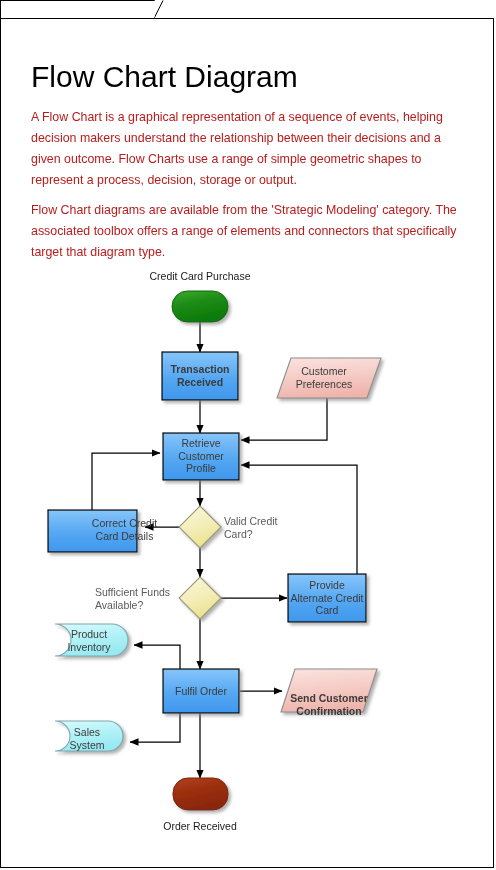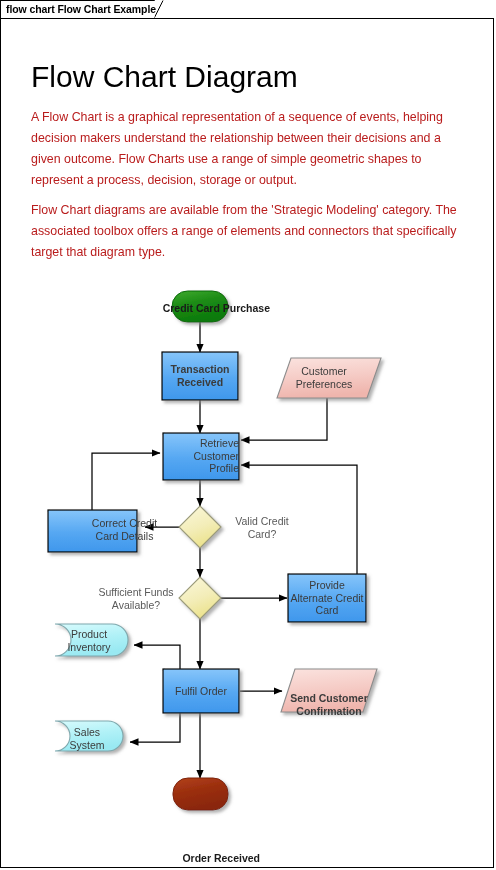--- a/index.html
+++ b/index.html
@@ -98,47 +98,45 @@
     position: absolute;
     text-align: center;
     font-size: 10.5px;
     line-height: 12.5px;
     color: #3b3b3b;
     pointer-events: none;
     white-space: pre-line;
   }
   .outer-label {
     position: absolute;
-    text-align: right;
+    text-align: center;
     font-size: 10.5px;
     line-height: 12.5px;
     color: #1a1a1a;
-    font-weight: bold;
+    font-weight: normal;
     white-space: pre-line;
-    margin-top: 32px;
   }
   .cond-label {
     position: absolute;
-    text-align: center;
+    text-align: left;
     font-size: 10.5px;
     line-height: 13px;
     color: #5a5a5a;
     white-space: pre-line;
   }
 </style>
 </head>
 <body>
 
 <div id="doc-tab">
   <div class="tab-shape"></div>
   <svg class="tab-slant" width="10" height="19" viewBox="0 0 10 19">
     <path d="M0,18.5 L9,0.5" stroke="#000" stroke-width="1" fill="none"></path>
     <path d="M0,0.5 L0,18.5" stroke="#ffffff" stroke-width="1" fill="none"></path>
   </svg>
-  <div class="tab-label">flow chart Flow Chart Example</div>
 </div>
 
 <div id="page-frame"></div>
 
 <h1 id="page-title">Flow Chart Diagram</h1>
 <p class="body-para" id="para-1">A Flow Chart is a graphical representation of a sequence of events, helping decision makers understand the relationship between their decisions and a given outcome.  Flow Charts use a range of simple geometric shapes to represent a process, decision, storage or output.</p>
 <p class="body-para" id="para-2">Flow Chart diagrams are available from the 'Strategic Modeling' category.  The associated toolbox offers a range of elements and connectors that specifically target that diagram type.</p>
 
 <div id="diagram">
   <svg width="496" height="870" viewBox="0 0 496 870" xmlns="http://www.w3.org/2000/svg">
@@ -241,21 +239,21 @@
 </div>
 
 <div class="outer-label" style="left:130px; top:270px; width:140px;">Credit Card Purchase</div>
 
 <div class="node-label" style="left:162px; top:363px; width:76px;font-weight:bold;">Transaction
 Received</div>
 
 <div class="node-label" style="left:286px; top:365px; width:76px;">Customer
 Preferences</div>
 
-<div class="node-label" style="left:163px; top:437px; width:76px;text-align:right;">Retrieve
+<div class="node-label" style="left:163px; top:437px; width:76px;">Retrieve
 Customer
 Profile</div>
 
 <div class="node-label" style="left:48px; top:517px; width:89px;padding-left:32px;">Correct Credit
 Card Details</div>
 
 <div class="cond-label" style="left:224px; top:515px; width:76px;">Valid Credit
 Card?</div>
 
 <div class="node-label" style="left:285px; top:579px; width:84px;">Provide

